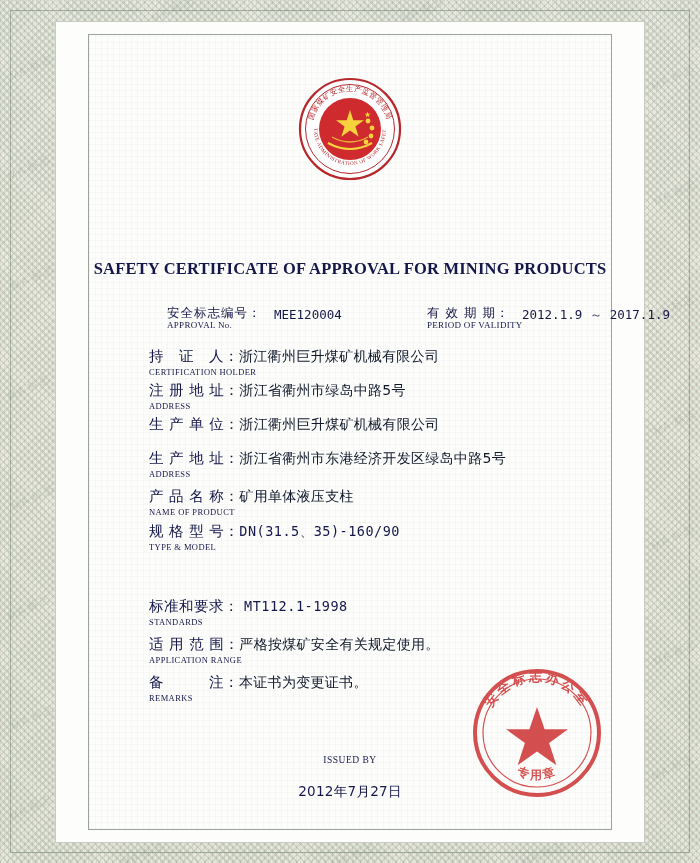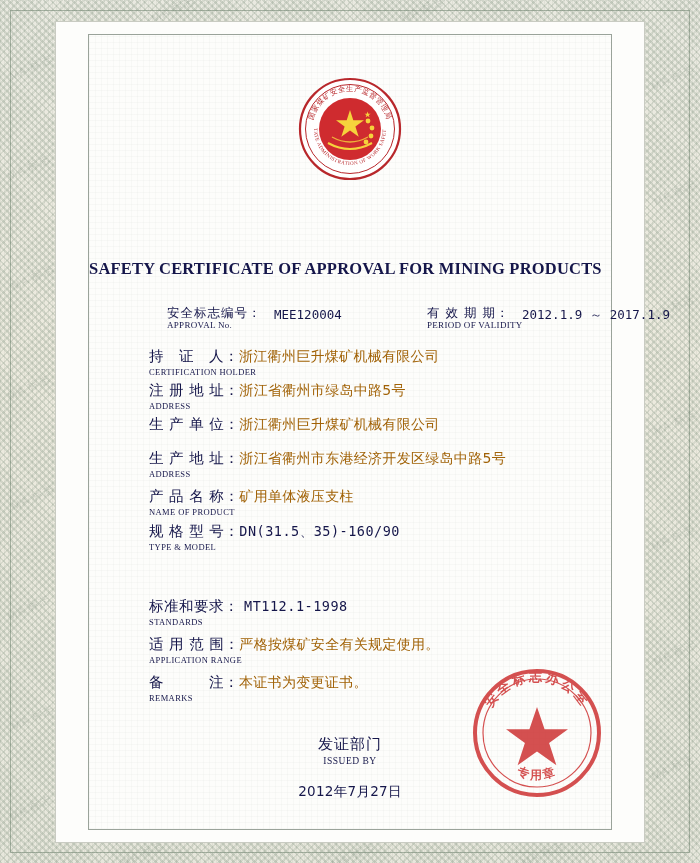--- a/index.html
+++ b/index.html
@@ -100,20 +100,21 @@
     font-size: 35px;
     font-weight: bold;
     letter-spacing: 7px;
     color: #15164a;
     text-indent: 7px;
   }
   .title-en {
     position: absolute;
     top: 224px;
     left: 0; right: 0;
+    text-align: center;
     font-family: "Liberation Serif", serif;
     font-size: 16.5px;
     font-weight: bold;
     letter-spacing: 0.2px;
     color: #15164a;
   }
 
   
   .approval-row {
     position: absolute;
@@ -171,21 +172,21 @@
     color: #15164a;
     letter-spacing: 0.4px;
     line-height: 11px;
     margin-top: 1px;
   }
   .f-key { display: inline; }
   .f-val {
     display: inline;
     font-family: "DejaVu Sans", sans-serif;
     font-size: 14px;
-    color: #a16207;
+    color: #0f172a;
     letter-spacing: 0.3px;
   }
   .f-val-mono {
     display: inline;
     font-family: "DejaVu Sans Mono", monospace;
     font-size: 13.5px;
     color: #15164a;
   }
 
   
@@ -214,21 +215,21 @@
     font-family: "DejaVu Sans", sans-serif;
     font-size: 15px;
     letter-spacing: 1px;
     color: #15164a;
   }
   .issuer-en {
     font-family: "Liberation Serif", serif;
     font-size: 9.5px;
     letter-spacing: 0.5px;
     color: #15164a;
-    margin-top: 2px;
+    margin-top: 20px;
   }
   .issue-date {
     position: absolute;
     top: 748px;
     left: 0; right: 0;
     text-align: center;
     font-family: "DejaVu Sans", sans-serif;
     font-size: 13.5px;
     color: #15164a;
     letter-spacing: 0.3px;
@@ -400,20 +401,19 @@
           <text font-family="DejaVu Sans, sans-serif" font-size="13" fill="#cc2b2b" letter-spacing="3" font-weight="bold">
             <textPath href="#sealArcTop" startOffset="50%" text-anchor="middle">安全标志办公室</textPath>
           </text>
           <text font-family="DejaVu Sans, sans-serif" font-size="12" fill="#cc2b2b" letter-spacing="2" font-weight="bold">
             <textPath href="#sealArcBot" startOffset="50%" text-anchor="middle">专用章</textPath>
           </text>
         </svg>
       </div>
 
       <div class="issuer">
-        <div class="issuer-cn">发证部门</div>
         <div class="issuer-en">ISSUED BY</div>
       </div>
       <div class="issue-date">2012年7月27日</div>
 
     </div>
   </div>
 </div>
 
 </body></html>

